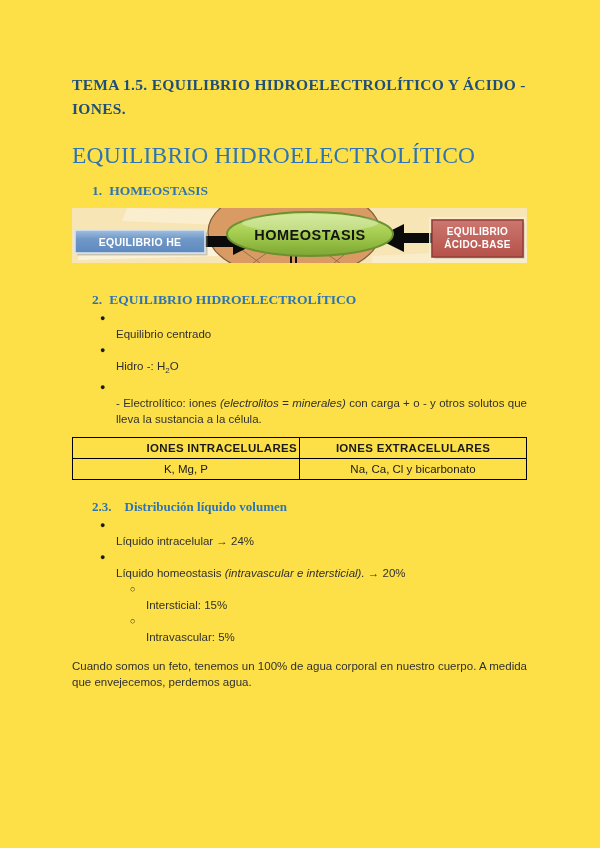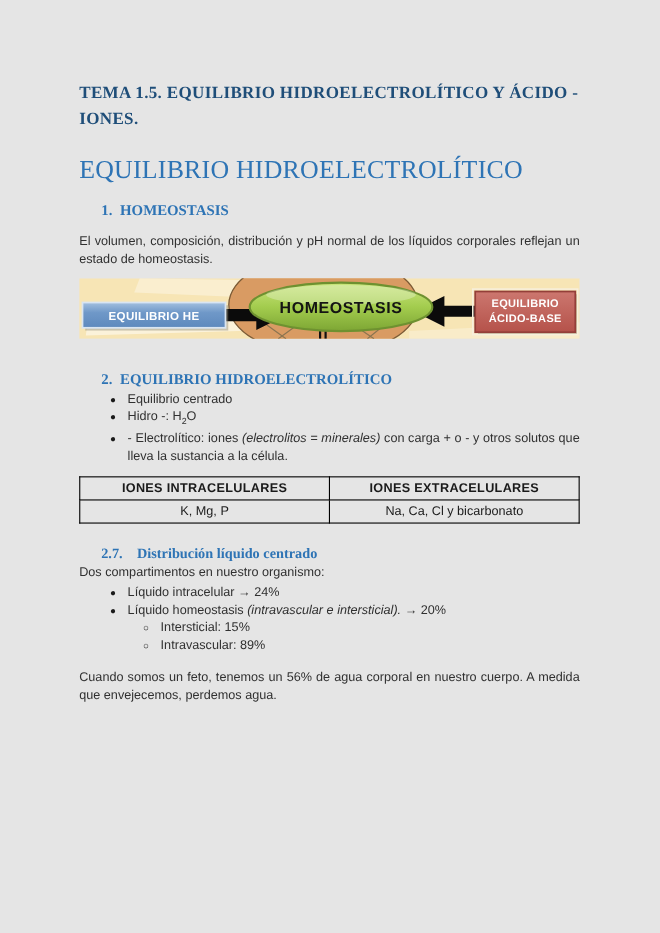--- a/index.html
+++ b/index.html
@@ -1,17 +1,17 @@
 <!DOCTYPE html>
 <html><head>
 <meta charset="utf-8">
 <style>
   html,body{margin:0;padding:0;background:#ffffff;}
   .page{
-    position:relative;width:600px;height:848px;background:#e5e5e5;
+    position:relative;width:600px;height:848px;background:#fde047;
     box-sizing:border-box;padding:73px 73px 0 72px;overflow:hidden;
     font-family:"Liberation Sans",sans-serif;color:#333333;
   }
   .course-heading{font-family:"Liberation Serif",serif;font-weight:bold;
     font-size:15.5px;line-height:24px;color:#1F4E79;letter-spacing:.3px;}
   .main-title{font-family:"Liberation Serif",serif;font-weight:normal;
     font-size:23.5px;line-height:28px;color:#2E74B5;margin-top:20px;letter-spacing:.2px;}
   .section-heading{font-family:"Liberation Serif",serif;font-weight:bold;
     color:#2E74B5;font-size:13.5px;line-height:17px;margin-left:20px;}
   .sh1{margin-top:13px;}
@@ -23,21 +23,21 @@
   .p-tight{margin-top:2px;}
   .p-gap{margin-top:13px;}
   .u{text-decoration:underline;}
   .it{font-style:italic;}
   sub.sb{font-size:8px;}
   .diagram-wrap{margin-top:9px;}
   .bullet-list{margin-top:2px;}
   .bullet-row{display:flex;align-items:flex-start;}
   .bullet-glyph{flex:0 0 16px;margin-left:28px;font-size:9px;line-height:16px;color:#1a1a1a;}
   .sub-row .bullet-glyph{margin-left:58px;}
-  .bullet-text{flex:1;font-size:11.5px;line-height:16px;text-align:justify;color:#303030;}
+  .bullet-text{flex:1;font-size:11.5px;line-height:16px;text-align:justify;color:#303030;margin-top:16px;}
   .ion-table{width:100%;border-collapse:collapse;margin-top:10px;}
   .ion-table th,.ion-table td{border:1.6px solid #000000;text-align:center;
     font-size:11.5px;color:#1a1a1a;padding:4px 2px;}
   .ion-table th{font-weight:bold;letter-spacing:.3px;}
   svg{display:block;}
 </style>
 </head>
 <body>
 
 <div class="page">
@@ -47,21 +47,20 @@
     <div>IONES.</div>
   </div>
 
   <div class="main-title">EQUILIBRIO HIDROELECTROLÍTICO</div>
 
   <div class="section-heading sh1">
     <span class="h-num">1.</span><span>HOMEOSTASIS</span>
   </div>
 
 
-  <p class="body-text p-gap">El volumen, composición, distribución y pH normal de los líquidos corporales reflejan un estado de homeostasis.</p>
 
   <div class="diagram-wrap">
     <svg viewBox="0 0 455 55" width="455" height="55">
       <defs>
         <linearGradient id="gGreen" x1="0" y1="0" x2="0" y2="1">
           <stop offset="0" stop-color="#C9E57C"></stop>
           <stop offset="0.5" stop-color="#A3CC4E"></stop>
           <stop offset="1" stop-color="#7DA634"></stop>
         </linearGradient>
         <linearGradient id="gBlue" x1="0" y1="0" x2="0" y2="1">
@@ -119,52 +118,51 @@
     </div>
     <div class="bullet-row">
       <span class="bullet-glyph">●</span>
       <span class="bullet-text"><span>- Electrolítico: iones </span><span class="it">(electrolitos = minerales)</span><span> con carga + o - y otros solutos que lleva la sustancia a la célula.</span></span>
     </div>
   </div>
 
   <table class="ion-table">
     <thead>
       <tr>
-        <th style="width:50%;">IONES INTRACELULARES</th>
+        <th style="width:50%;text-align:right;">IONES INTRACELULARES</th>
         <th style="width:50%;">IONES EXTRACELULARES</th>
       </tr>
     </thead>
     <tbody>
       <tr>
         <td>K, Mg, P</td>
         <td>Na, Ca, Cl y bicarbonato</td>
       </tr>
     </tbody>
   </table>
 
   <div class="section-heading sh21">
-    <span class="h-num">2.7.</span><span>Distribución líquido centrado</span>
+    <span class="h-num">2.3.</span><span>Distribución líquido volumen</span>
   </div>
 
-  <p class="body-text p-tight">Dos compartimentos en nuestro organismo:</p>
 
   <div class="bullet-list">
     <div class="bullet-row">
       <span class="bullet-glyph">●</span>
       <span class="bullet-text">Líquido intracelular → 24%</span>
     </div>
     <div class="bullet-row">
       <span class="bullet-glyph">●</span>
       <span class="bullet-text"><span>Líquido homeostasis </span><span class="it">(intravascular e intersticial).</span><span> → 20%</span></span>
     </div>
     <div class="bullet-row sub-row">
       <span class="bullet-glyph">○</span>
       <span class="bullet-text">Intersticial: 15%</span>
     </div>
     <div class="bullet-row sub-row">
       <span class="bullet-glyph">○</span>
-      <span class="bullet-text">Intravascular: 89%</span>
+      <span class="bullet-text">Intravascular: 5%</span>
     </div>
   </div>
 
-  <p class="body-text p-gap">Cuando somos un feto, tenemos un 56% de agua corporal en nuestro cuerpo. A medida que envejecemos, perdemos agua.</p>
+  <p class="body-text p-gap">Cuando somos un feto, tenemos un 100% de agua corporal en nuestro cuerpo. A medida que envejecemos, perdemos agua.</p>
 
 </div>
 
 </body></html>

